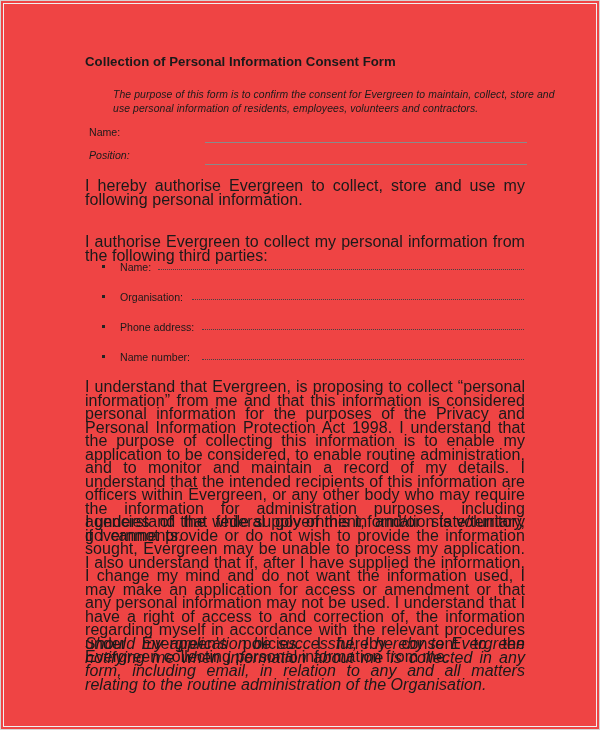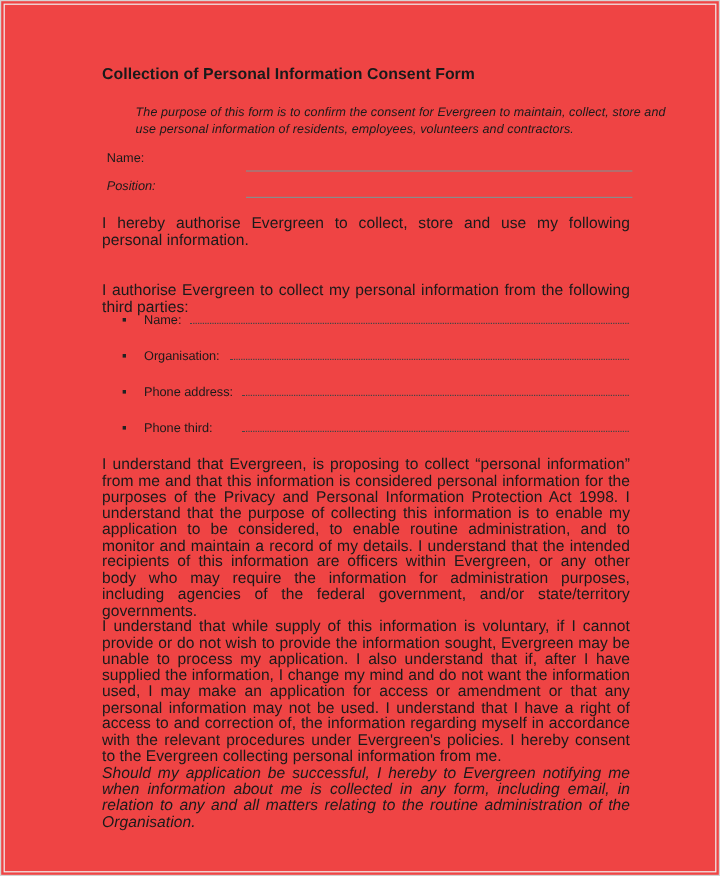--- a/index.html
+++ b/index.html
@@ -32,21 +32,21 @@
     }
     .field-label {
       position: absolute; left: 4px; font-size: 10.6px;
     }
     .field-line {
       position: absolute; left: 120px; width: 322px; height: 0;
       border-top: 1.2px solid #8a8a8a;
     }
     .para {
       position: absolute; left: 0; width: 440px;
-      font-size: 13px; line-height: 13.5px;
+      font-size: 16px; line-height: 13.5px;
       text-align: justify;
       letter-spacing: 0.05px;
     }
     .bullet-row {
       position: absolute; left: 17px; width: 424px; height: 14px;
       font-size: 10.6px; line-height: 14px; white-space: nowrap; overflow: hidden;
     }
     .bullet {
       position: absolute; left: 0; top: 5px; width: 3px; height: 3px; background: #222;
     }
@@ -93,21 +93,21 @@
     </div>
 
     <div class="bullet-row" style="top:319px;">
       <span class="bullet"></span>
       <span class="bullet-text">Phone address:</span>
       <span class="bullet-dots" style="left:100px; right:2px;"></span>
     </div>
 
     <div class="bullet-row" style="top:349px;">
       <span class="bullet"></span>
-      <span class="bullet-text">Phone third:</span>
+      <span class="bullet-text">Name number:</span>
       <span class="bullet-dots" style="left:100px; right:2px;"></span>
     </div>
 
     <div class="para" style="top:379px;">I understand that Evergreen, is proposing to collect “personal information” from me and that this information is considered personal information for the purposes of the Privacy and Personal Information Protection Act 1998. I understand that the purpose of collecting this information is to enable my application to be considered, to enable routine administration, and to monitor and maintain a record of my details. I understand that the intended recipients of this information are officers within Evergreen, or any other body who may require the information for administration purposes, including agencies of the federal government, and/or state/territory governments.</div>
 
     <div class="para" style="top:514px;">I understand that while supply of this information is voluntary, if I cannot provide or do not wish to provide the information sought, Evergreen may be unable to process my application. I also understand that if, after I have supplied the information, I change my mind and do not want the information used, I may make an application for access or amendment or that any personal information may not be used. I understand that I have a right of access to and correction of, the information regarding myself in accordance with the relevant procedures under Evergreen's policies. I hereby consent to the Evergreen collecting personal information from me.</div>
 
     <div class="para" style="top:636px;font-style:italic;">Should my application be successful, I hereby to Evergreen notifying me when information about me is collected in any form, including email, in relation to any and all matters relating to the routine administration of the Organisation.</div>
 
   </div>

